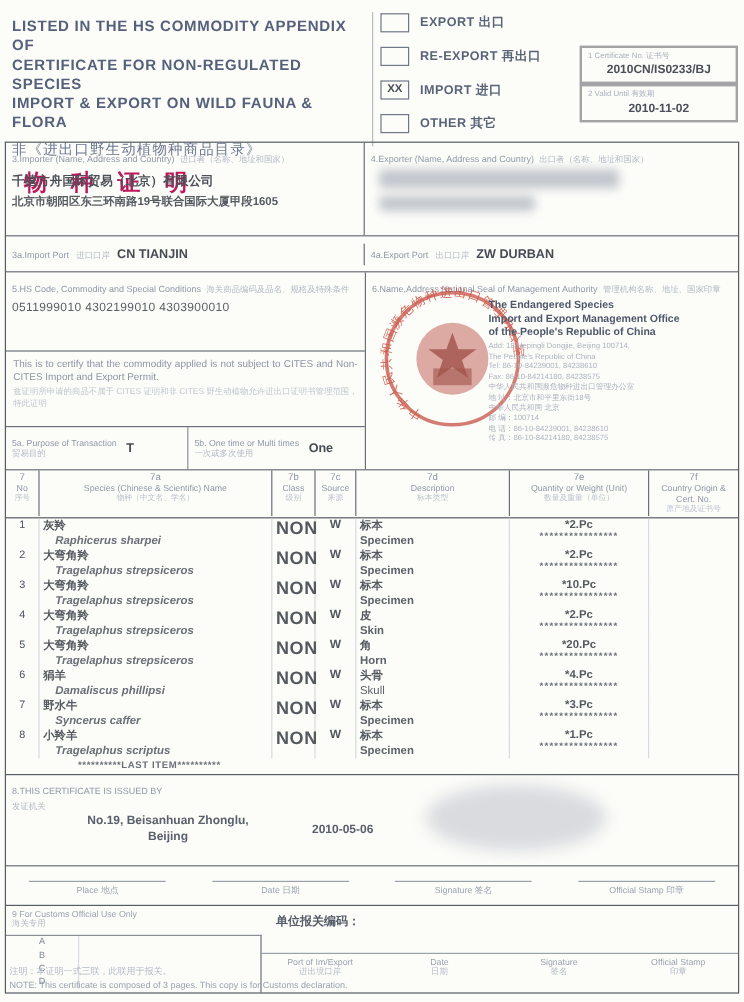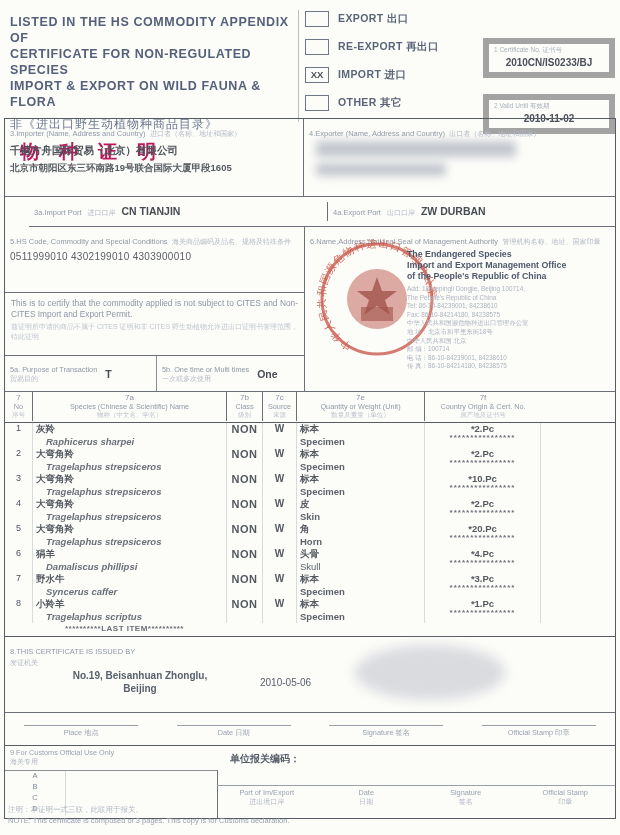--- a/index.html
+++ b/index.html
@@ -2,45 +2,45 @@
 <html><head>
 <meta charset="utf-8">
 <style>
   html,body{margin:0;padding:0;background:#e9e9e6;font-family:"Liberation Sans",sans-serif;}
   .page{position:relative;width:620px;height:835px;background:#fcfcf9;margin:0 auto;overflow:hidden;color:#4a5160;}
   
   .title-block{position:absolute;left:10px;top:14px;width:295px;}
   .t-en{font-size:12.5px;font-weight:bold;letter-spacing:.6px;color:#55607a;line-height:16px;}
   .t-cn{font-size:12px;color:#6b7790;margin-top:6px;letter-spacing:1px;}
   .t-big{font-size:19px;font-weight:bold;color:#be185d;margin-top:6px;letter-spacing:20px;text-indent:10px;font-family:Liberation Mono, monospace;}
-  .chk-col{position:absolute;left:298px;top:10px;width:170px;border-left:1px solid #b9bcc2;padding-left:6px;}
+  .chk-col{position:absolute;left:310px;top:10px;width:170px;border-left:1px solid #b9bcc2;padding-left:6px;}
   .chk-row{display:flex;align-items:center;height:18px;margin-bottom:10px;}
   .chk-box{width:22px;height:14px;border:1.2px solid #707786;margin-right:9px;font-size:9.5px;font-weight:bold;color:#4a4f58;text-align:center;line-height:14px;flex:0 0 auto;}
   .chk-label{font-size:10.5px;font-weight:bold;color:#5a6478;letter-spacing:.4px;white-space:nowrap;}
   .certno-box{position:absolute;left:483px;top:38px;width:132px;}
-  .cbox{border:6px solid #a3a3a3;padding:2px 5px 4px;margin-bottom:16px;}
+  .cbox{border:2px solid #a3a3a3;padding:2px 5px 4px;margin-bottom:0;}
   .cbox .lbl{font-size:6.5px;color:#aab1bd;}
   .cbox .val{font-size:10px;font-weight:bold;color:#4a4f58;text-align:center;margin-top:2px;}
   
   .form{position:absolute;left:4px;top:118px;width:610px;border:1.5px solid #565b64;}
   .row{display:flex;border-bottom:1px solid #6a6f78;}
   .cell{padding:3px 5px;box-sizing:border-box;}
   .vline{border-right:1px solid #6a6f78;}
   .lbl-en{font-size:7.5px;color:#9099a8;}
   .lbl-cn{font-size:7px;color:#b3bac6;}
   .typed{font-size:10.5px;font-weight:bold;color:#474c52;}
   
   .r1{height:77px;}
   .c-imp{width:299px;}
   .c-exp{flex:1;position:relative;}
   .imp-name{font-size:10.5px;font-weight:bold;color:#4c5158;margin-top:4px;}
   .imp-addr{font-size:9.5px;font-weight:bold;color:#565b62;margin-top:4px;}
   .redact{position:absolute;background:#c3c7cd;filter:blur(4px);border-radius:4px;}
   
-  .r2{height:29px;align-items:center;margin-left:24px;}
+  .r2{height:29px;align-items:center;}
   .portline{display:flex;align-items:baseline;gap:6px;}
   
   .r3{height:164px;}
   .c-left{width:299px;display:flex;flex-direction:column;}
   .hs-box{height:66px;border-bottom:1px solid #6a6f78;padding:3px 5px;box-sizing:border-box;}
   .hs-val{font-size:10px;color:#5a5f66;margin-top:3px;letter-spacing:.3px;}
   .cert-box{height:63px;border-bottom:1px solid #6a6f78;padding:5px 6px;box-sizing:border-box;}
   .cert-en{font-size:8.3px;color:#8d96a5;line-height:11px;text-align:justify;}
   .cert-cn{font-size:7px;color:#c0c6d0;line-height:10px;margin-top:2px;}
   .pt-box{flex:1;display:flex;}
@@ -61,29 +61,29 @@
   .th .num{font-size:8px;color:#8b94a3;}
   .th .en{font-size:7.3px;color:#9099a8;line-height:9px;}
   .th .cn{font-size:6.5px;color:#bdc3cd;}
   .thead{border-bottom:1px solid #565b64;padding-bottom:1px;}
   .trow{min-height:25px;}
   .td{border-right:1px solid #d8dade;padding:0 3px;font-size:9px;}
   .td:last-child{border-right:none;}
   .td .cnm{font-size:9.5px;font-weight:bold;color:#555a61;}
   .td .sci{font-size:9.5px;font-style:italic;font-weight:bold;color:#6a6f78;padding-left:10px;}
   .td.ctr{text-align:center;}
-  .non{font-size:11px;font-weight:bold;color:#54595f;letter-spacing:.5px;}
+  .non{font-size:15px;font-weight:bold;color:#54595f;letter-spacing:.5px;}
   .src{font-size:10px;font-weight:bold;color:#54595f;}
   .qty{font-size:9.5px;font-weight:bold;color:#54595f;text-align:center;}
   .stars{font-size:8px;font-weight:bold;color:#6a6f78;text-align:center;letter-spacing:1px;line-height:7px;}
   .lastitem{font-size:8px;font-weight:bold;color:#6a6f78;padding:1px 0 3px 60px;letter-spacing:.5px;}
   
   .sec8{height:76px;border-bottom:1px solid #6a6f78;position:relative;padding:3px 5px;box-sizing:border-box;}
   .issued-addr{position:absolute;left:40px;top:32px;width:190px;text-align:center;font-size:10px;font-weight:bold;color:#59606c;line-height:13px;}
-  .issued-date{position:absolute;left:255px;top:40px;font-size:10px;font-weight:normal;color:#59606c;}
+  .issued-date{position:absolute;left:255px;top:40px;font-size:10px;font-weight:bold;color:#59606c;}
   .smudge{position:absolute;background:#d9dbde;filter:blur(6px);border-radius:50%;}
   
   .signrow{height:33px;border-bottom:1px solid #565b64;display:flex;align-items:flex-start;padding-top:12px;box-sizing:border-box;}
   .signcol{flex:1;text-align:center;}
   .overline{width:75%;margin:0 auto;border-top:1px solid #9aa0a8;padding-top:2px;font-size:7.3px;color:#9aa3b1;}
   
   .sec9{height:72px;position:relative;font-size:7.3px;color:#9aa3b1;}
   .sec9 .uselbl{position:absolute;left:5px;top:2px;line-height:9px;}
   .code-lbl{position:absolute;left:225px;top:6px;font-size:10px;font-weight:bold;color:#565d68;}
   .blk-tbl{position:absolute;left:0;top:24px;bottom:0;width:212px;border-right:1px solid #6a6f78;border-top:1px solid #8a8f96;}
@@ -252,20 +252,25 @@
             <div class="en">Class</div>
             <div class="cn">级别</div>
           </div>
 
           <div class="th">
             <div class="num">7c</div>
             <div class="en">Source</div>
             <div class="cn">来源</div>
           </div>
 
+          <div class="th">
+            <div class="num">7d</div>
+            <div class="en">Description</div>
+            <div class="cn">标本类型</div>
+          </div>
 
           <div class="th">
             <div class="num">7e</div>
             <div class="en">Quantity or Weight (Unit)</div>
             <div class="cn">数量及重量（单位）</div>
           </div>
 
           <div class="th">
             <div class="num">7f</div>
             <div class="en">Country Origin &amp; Cert. No.</div>

